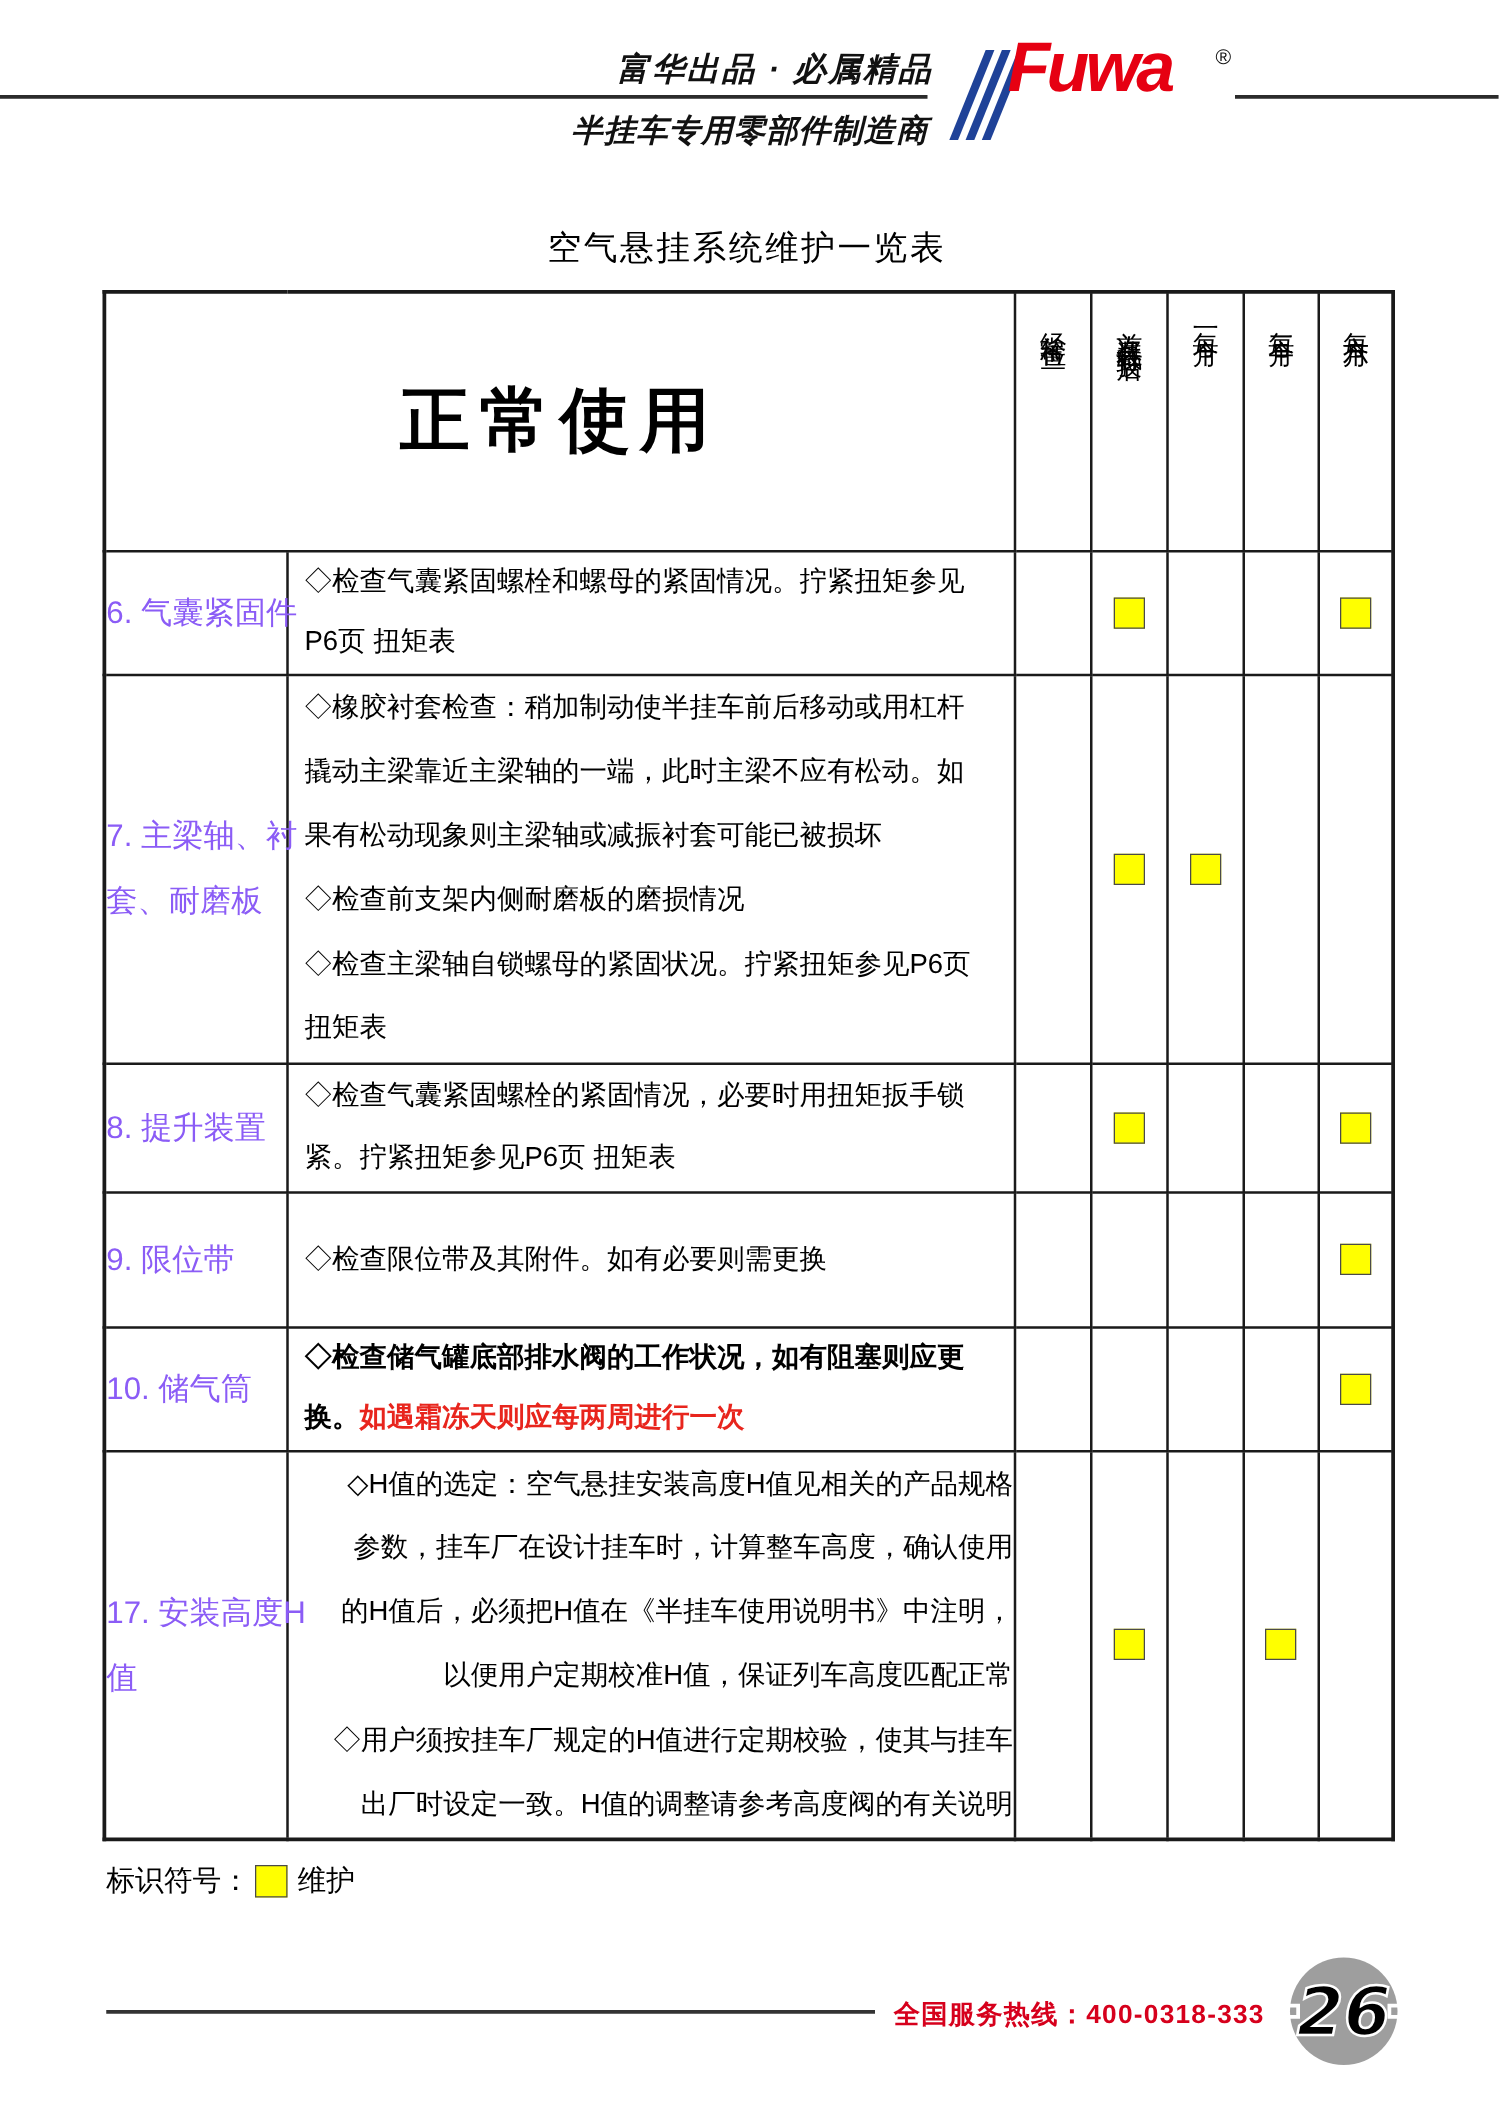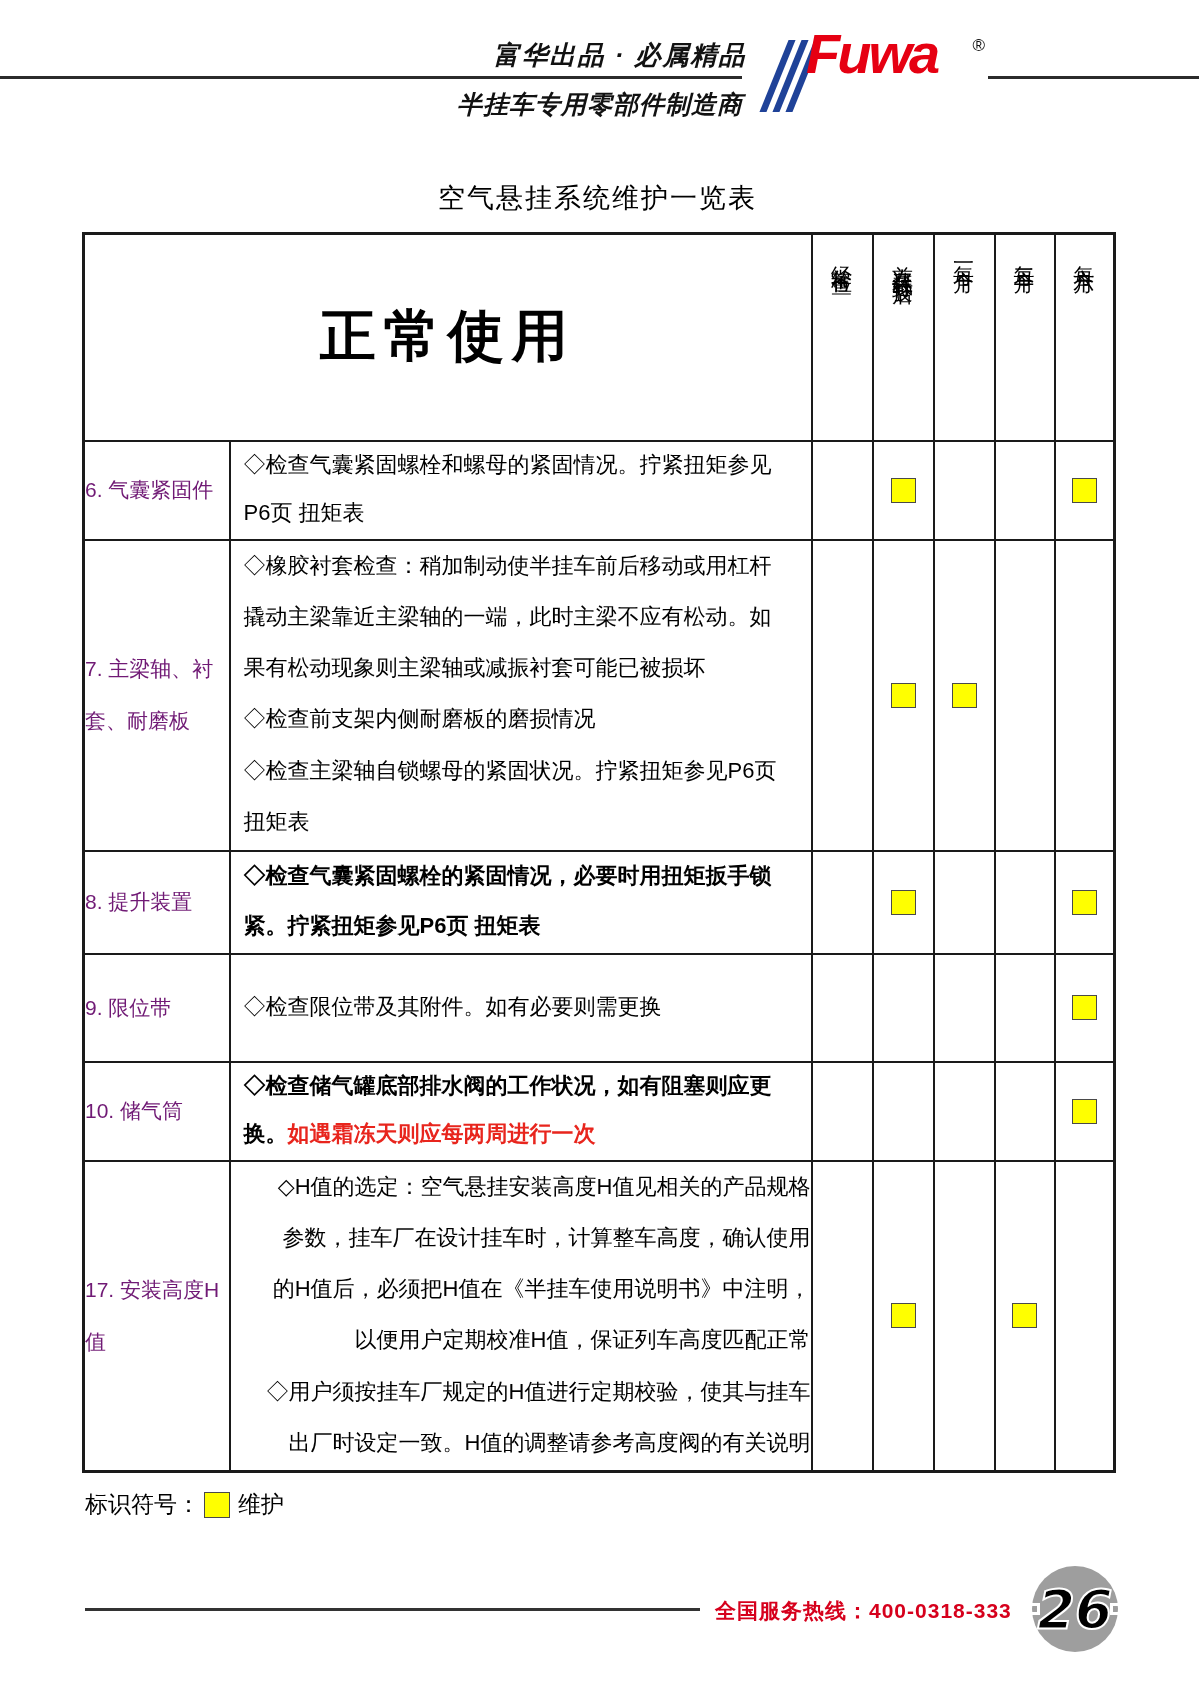--- a/index.html
+++ b/index.html
@@ -34,24 +34,24 @@
   .header-row { height:207px; }
   .main-header-cell { text-align:center; vertical-align:middle;
                       font-size:56px; font-weight:bold; letter-spacing:8px; color:#000; }
   .interval-cell { vertical-align:top; }
   .interval-text { writing-mode:vertical-rl; text-orientation:upright;
                    margin:14px auto 0 auto; font-size:21px; font-weight:normal;
                    letter-spacing:3px; line-height:1.1; color:#000; }
 
   .r0 { height:99px; }  .r1 { height:311px; } .r2 { height:103px; }
   .r3 { height:90px;margin-top:30px; } .r4 { height:99px; }  .r5 { height:311px; }
-  .r0 .desc-wrap { height:95px; }  .r1 .desc-wrap { height:307px; } .r2 .desc-wrap { height:99px;font-weight:bold; }
+  .r0 .desc-wrap { height:95px; }  .r1 .desc-wrap { height:307px; } .r2 .desc-wrap { height:99px; }
   .r3 .desc-wrap { height:106px; } .r4 .desc-wrap { height:95px;font-weight:bold; }  .r5 .desc-wrap { height:307px;text-align:right; }
 
-  .label-cell { vertical-align:middle; padding-left:7px; font-size:21px; color:#701a75; }
+  .label-cell { vertical-align:middle; padding-left:7px; font-size:25px; color:#8b5cf6; }
   .label-cell div { line-height:52px; white-space:nowrap; }
 
   .desc-cell { vertical-align:top; overflow:hidden; }
   .desc-wrap { display:flex; flex-direction:column; justify-content:space-around; padding-left:13px; }
   .desc-line { font-size:22px; color:#000; white-space:nowrap; line-height:1.2; }
   .red-text { color:#e8251d; }
 
   .mark-cell { text-align:center; vertical-align:middle; }
   .mark-square { width:25px; height:25px; background:#ffff00; border:1px solid #4a4a4a;
                  margin:0 auto; display:block; }

